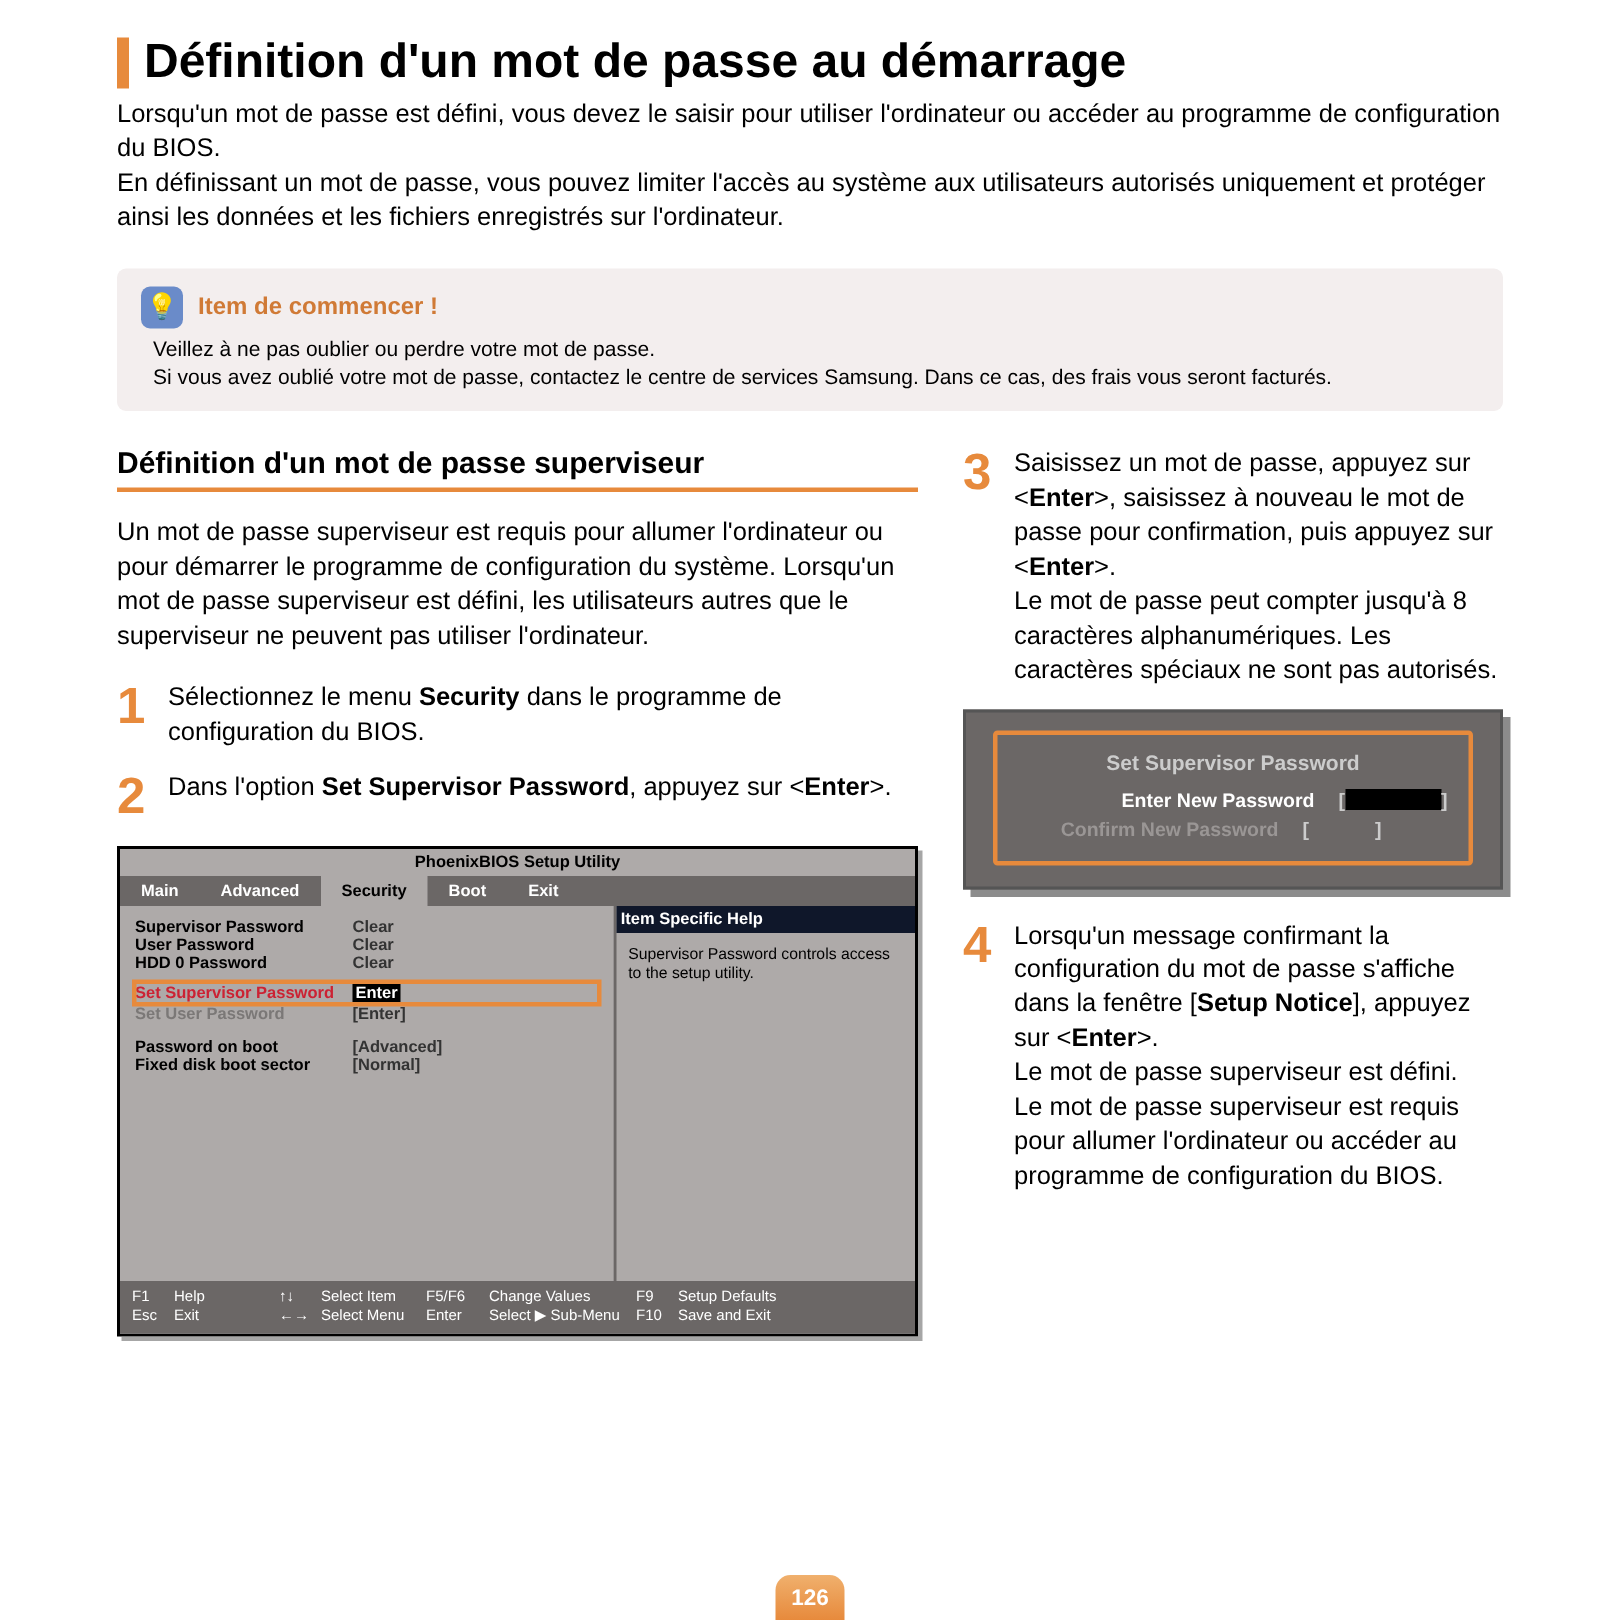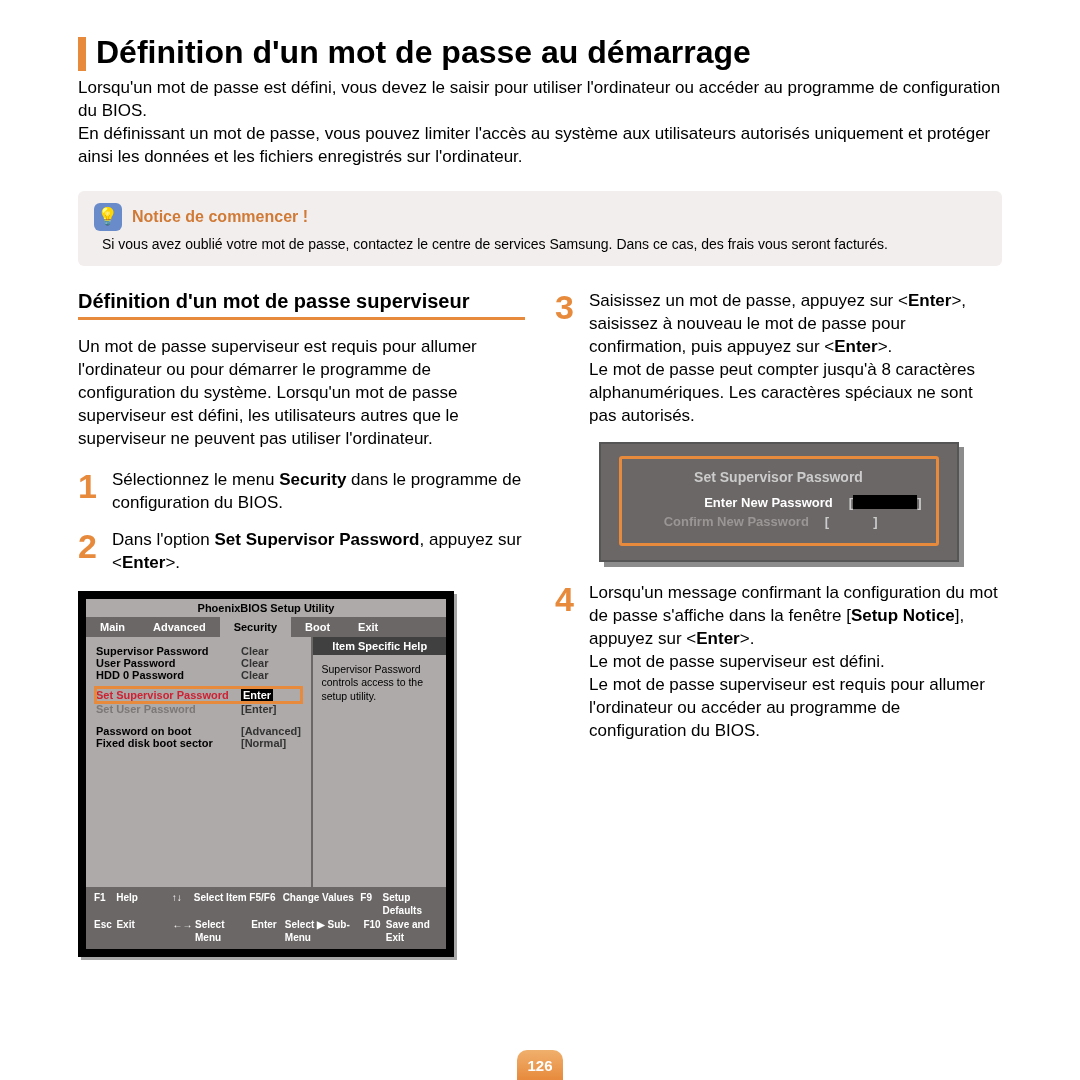--- a/index.html
+++ b/index.html
@@ -1,53 +1,53 @@
 <!DOCTYPE html>
 <html><head>
 <meta charset="utf-8">
 <style>
 *{box-sizing:border-box;margin:0;padding:0}
 body{font-family:Arial,Helvetica,sans-serif;background:#fff;width:1080px;height:1080px;position:relative;color:#000}
-.page{padding:34px 78px 0 78px}
+.page{padding:22px 78px 0 78px}
 .title-row{display:flex;align-items:flex-start;gap:10px;margin-bottom:6px}
 .title-bar{width:8px;height:34px;background:#e78a3c;margin-top:3px}
 .title{font-size:32px;font-weight:bold}
 .intro{font-size:17px;line-height:1.35;margin-bottom:22px}
 .note{background:#f3eeee;border-radius:6px;padding:12px 16px;margin-bottom:24px}
 .note-hdr{display:flex;align-items:center;gap:10px;margin-bottom:4px}
 .bulb{width:28px;height:28px;background:#6a8bc9;border-radius:6px;display:flex;align-items:center;justify-content:center;color:#fff;font-size:17px}
 .note-title{color:#d07a36;font-weight:bold;font-size:16px}
 .note-body{font-size:14px;line-height:1.4;padding-left:8px}
 .cols{display:flex;gap:30px}
 .col{flex:1}
 .sub{font-size:20px;font-weight:bold;margin-bottom:4px}
 .rule{height:3px;background:#e78a3c;margin-bottom:16px}
 .para{font-size:17px;line-height:1.35;margin-bottom:18px}
 .step{display:flex;gap:10px;margin-bottom:14px}
 .num{color:#e78a3c;font-size:34px;font-weight:bold;line-height:1;min-width:24px}
 .step-body{font-size:17px;line-height:1.35;flex:1}
 b{font-weight:bold}
-.bios{width:376px;border:8px solid #000000;font-family:"Arial Narrow",Arial,sans-serif;font-size:11px;margin-top:16px;box-shadow:3px 3px 0 rgba(0,0,0,.35)}
+.bios{width:534px;border:2px solid #000000;font-family:"Arial Narrow",Arial,sans-serif;font-size:11px;margin-top:16px;box-shadow:3px 3px 0 rgba(0,0,0,.35)}
 .bios-title{background:#aeaaa9;text-align:center;font-weight:bold;padding:3px;font-size:11px}
 .bios-tabs{display:flex;background:#6b6766;color:#fff;font-weight:bold}
 .bios-tabs span{padding:4px 14px}
 .bios-tabs .active{background:#aeaaa9;color:#000}
 .bios-body{display:flex;height:250px}
 .bios-left{flex:1.55;background:#aeaaa9;padding:8px 10px;font-weight:bold}
 .bios-right{flex:1;background:#aeaaa9;border-left:2px solid #6b6766}
-.bios-right-title{background:#404040;color:#fff;text-align:center;padding:3px;font-weight:bold}
+.bios-right-title{background:#0f172a;color:#fff;padding:3px;font-weight:bold}
 .bios-right-body{padding:8px;font-weight:normal;font-size:10.5px;line-height:1.3}
 .brow{display:flex}
 .brow .l{width:145px}
 .brow .v{color:#333}
 .sel{outline:3px solid #e78a3c;outline-offset:-1px;padding:1px 0;margin:1px 0;color:#c23}
 .sel .l{color:#c23}
 .sel .v{background:#000;color:#fff;padding:0 2px;display:inline-block}
 .dim{color:#7b7877}
-.bios-foot{background:#6b6766;color:#fff;padding:4px 8px;font-weight:bold;font-size:10px;line-height:1.35}
+.bios-foot{background:#6b6766;color:#fff;padding:4px 8px;font-weight:normal;font-size:10px;line-height:1.35}
 .bios-foot .frow{display:flex;gap:0}
 .bios-foot .k{width:28px}
 .bios-foot .t{width:70px}
 .bios-foot .k2{width:42px}
 .bios-foot .t2{width:98px}
 .dlg-wrap{display:flex;justify-content:center;margin:14px 0 20px}
 .dlg{background:#6b6766;border:2px solid #555;padding:12px 18px 14px;width:360px;box-shadow:5px 5px 0 rgba(0,0,0,.45);font-family:"Arial Narrow",Arial,sans-serif}
 .dlg-inner{border:3px solid #e78a3c;border-radius:3px;padding:10px 14px}
 .dlg-title{color:#ccc;text-align:center;font-weight:bold;font-size:14px;margin-bottom:10px}
 .drow{display:flex;align-items:flex-start;margin-bottom:4px;font-weight:bold;font-size:13px}
@@ -65,23 +65,24 @@
  <div class="title-row">
    <div class="title-bar"></div>
    <div class="title">Définition d'un mot de passe au démarrage</div>
  </div>
  <div class="intro" style="white-space:pre-line">Lorsqu'un mot de passe est défini, vous devez le saisir pour utiliser l'ordinateur ou accéder au programme de configuration du BIOS.
 En définissant un mot de passe, vous pouvez limiter l'accès au système aux utilisateurs autorisés uniquement et protéger ainsi les données et les fichiers enregistrés sur l'ordinateur.</div>
 
  <div class="note">
   <div class="note-hdr">
    <div class="bulb">💡</div>
-   <div class="note-title">Notice de commencer !</div>
+   <div class="note-title">Item de commencer !</div>
   </div>
   <div class="note-body">
+   <div>Veillez à ne pas oublier ou perdre votre mot de passe.</div>
    <div>Si vous avez oublié votre mot de passe, contactez le centre de services Samsung. Dans ce cas, des frais vous seront facturés.</div>
   </div>
  </div>
 
  <div class="cols">
   <div class="col">
    <div class="sub">Définition d'un mot de passe superviseur</div>
    <div class="rule"></div>
    <div class="para">Un mot de passe superviseur est requis pour allumer l'ordinateur ou pour démarrer le programme de configuration du système. Lorsqu'un mot de passe superviseur est défini, les utilisateurs autres que le superviseur ne peuvent pas utiliser l'ordinateur.</div>
 

